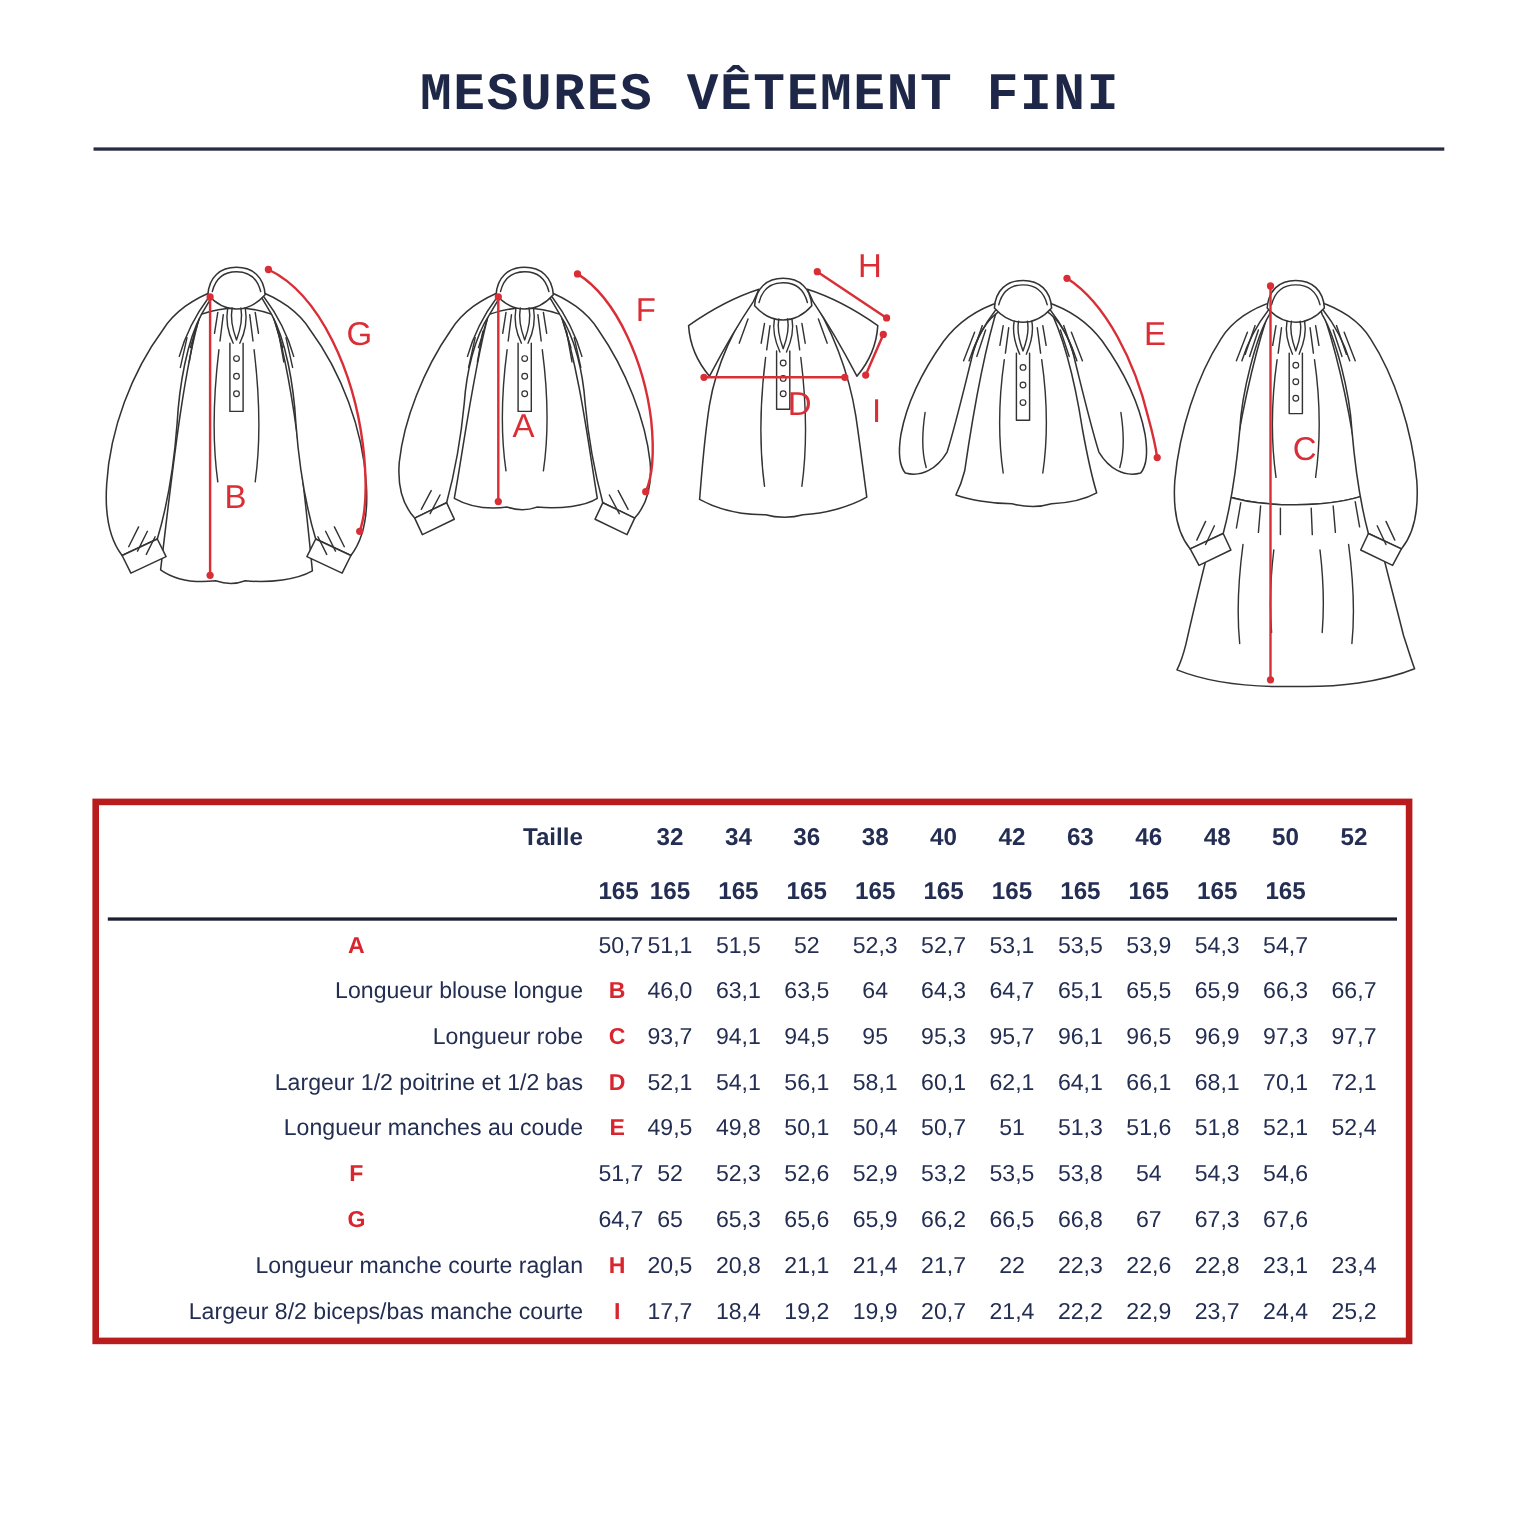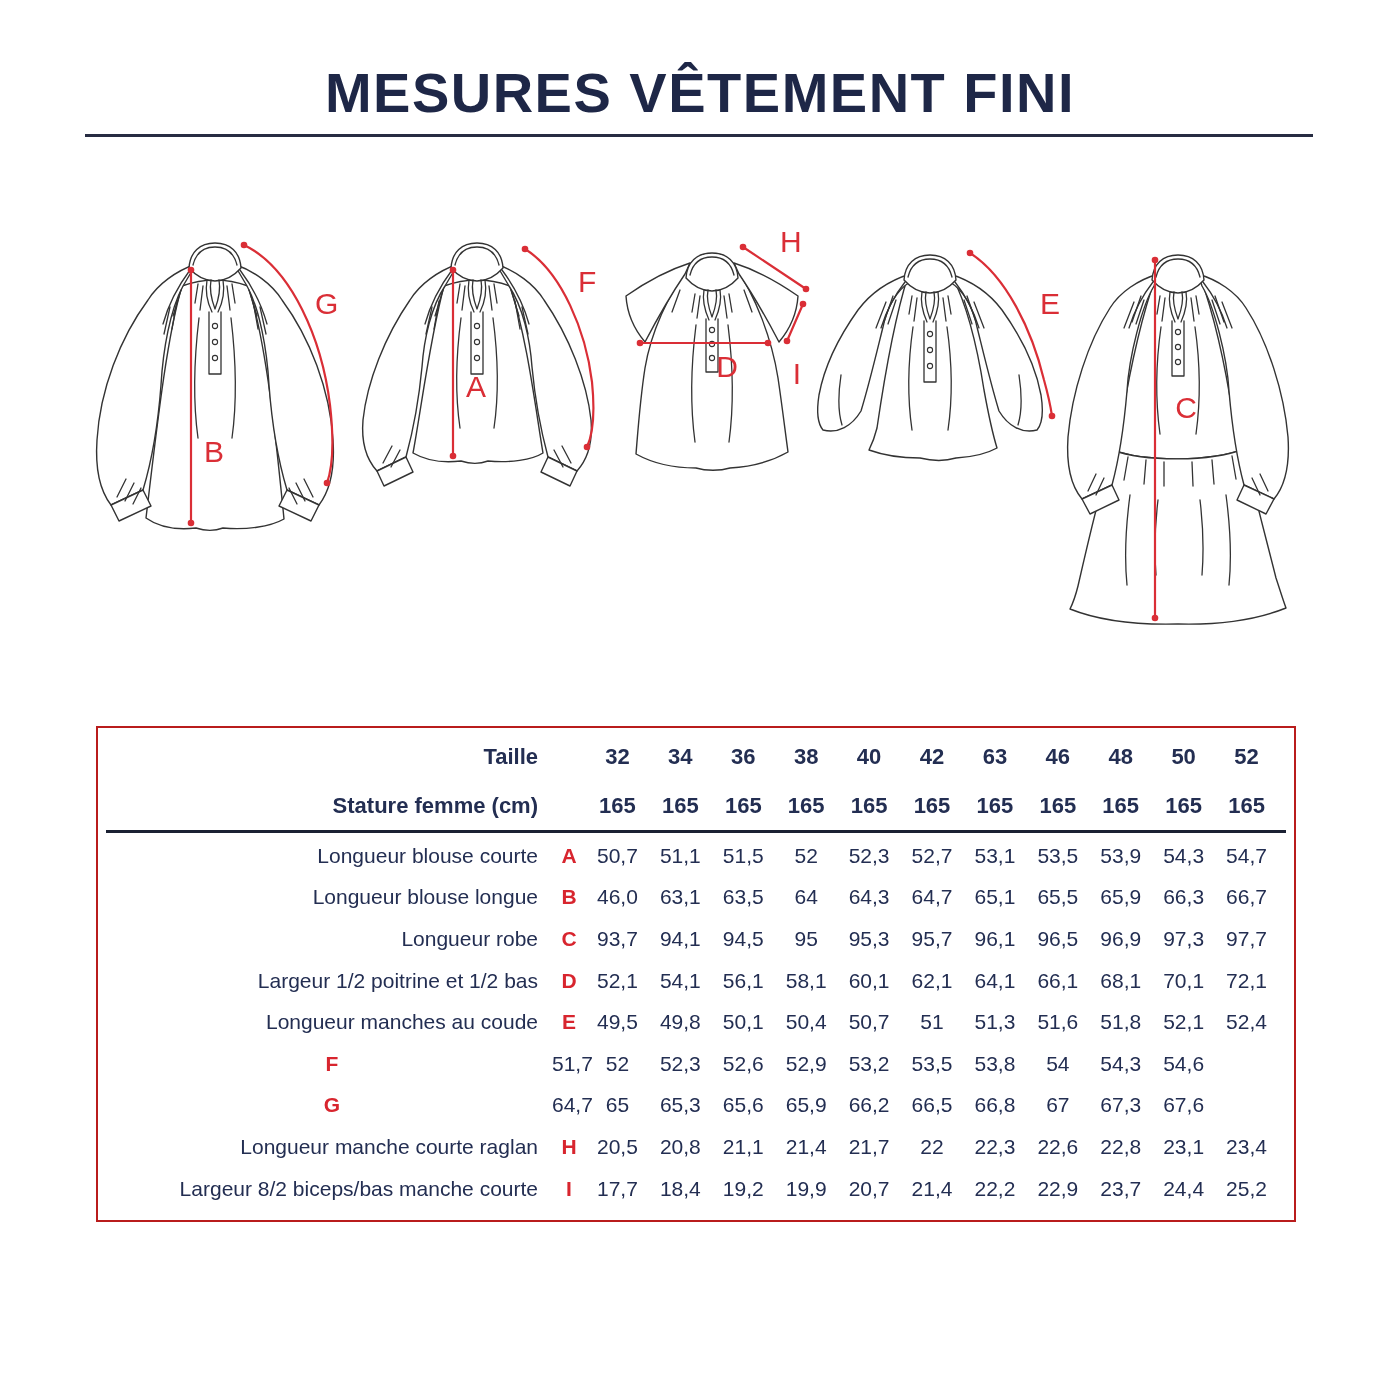--- a/index.html
+++ b/index.html
@@ -1,32 +1,32 @@
 <!DOCTYPE html>
 <html><head>
 <meta charset="utf-8">
 <style>
   html,body{margin:0;padding:0;background:#ffffff;width:1400px;height:1400px;overflow:hidden;
     font-family:"Liberation Sans",sans-serif;}
   .page{position:absolute;inset:0;background:#fff;}
   .title{position:absolute;top:60px;left:0;width:100%;margin:0;text-align:center;
-    font-family:Liberation Sans, sans-serif;font-weight:700;font-size:56px;letter-spacing:1.5px;
+    font-family:Liberation Mono, monospace;font-weight:700;font-size:48px;letter-spacing:1.5px;
     color:#1e2747;}
   .title-rule{position:absolute;top:134px;left:85px;width:1228px;height:3px;background:#272c42;}
   .diagrams{position:absolute;top:190px;left:0;}
   
   .fillp{fill:#ffffff;stroke:#333333;stroke-width:1.4;stroke-linejoin:round;}
   .ln{fill:none;stroke:#333333;stroke-width:1.3;stroke-linecap:round;stroke-linejoin:round;}
   .btn{fill:#ffffff;stroke:#333333;stroke-width:1.1;}
   .red{fill:none;stroke:#da2e36;stroke-width:2.2;stroke-linecap:round;}
   .rdot{fill:#da2e36;stroke:none;}
   .mletter{font-family:"Liberation Sans",sans-serif;font-size:30px;fill:#da2e36;}
   
-  .table-box{position:absolute;left:96px;top:726px;width:1200px;height:496px;
-    border:2px solid #b91c1c;box-sizing:border-box;background:#fff;padding:3px 16px 0 14px;}
+  .table-box{position:absolute;left:84px;top:726px;width:1200px;height:496px;
+    border:6px solid #b91c1c;box-sizing:border-box;background:#fff;padding:3px 16px 0 14px;}
   .trow{display:grid;grid-template-columns:440px 34px repeat(11,1fr);align-items:center;}
   .trow.h1{height:52px;}
   .trow.h2{height:45px;}
   .trow.data{height:41.6px;}
   .sep{height:3px;background:#1b2133;margin:2px -8px 2px -6px;}
   .cell{text-align:center;font-size:21px;color:#232e52;white-space:nowrap;}
   .cell.head{font-weight:700;font-size:22px;}
   .lbl{text-align:right;padding-right:14px;font-size:21px;color:#232e52;white-space:nowrap;}
   .lbl.head{font-weight:700;font-size:22px;}
   .letter{font-weight:700;color:#d8252e;text-align:center;font-size:21px;}
@@ -202,38 +202,36 @@
         <div class="cell head">38</div>
         <div class="cell head">40</div>
         <div class="cell head">42</div>
         <div class="cell head">63</div>
         <div class="cell head">46</div>
         <div class="cell head">48</div>
         <div class="cell head">50</div>
         <div class="cell head">52</div>
       </div>
     <div class="trow h2" id="stature-row">
-      <div class="lbl head">Stature femme (cm)</div>
       <div class="letter"></div>
     <div class="cell head">165</div>
         <div class="cell head">165</div>
         <div class="cell head">165</div>
         <div class="cell head">165</div>
         <div class="cell head">165</div>
         <div class="cell head">165</div>
         <div class="cell head">165</div>
         <div class="cell head">165</div>
         <div class="cell head">165</div>
         <div class="cell head">165</div>
         <div class="cell head">165</div>
       </div>
     <div class="sep"></div>
     <div id="table-rows">
         <div class="trow data">
-          <div class="lbl">Longueur blouse courte</div>
           <div class="letter">A</div>
           <div class="cell">50,7</div>
           <div class="cell">51,1</div>
           <div class="cell">51,5</div>
           <div class="cell">52</div>
           <div class="cell">52,3</div>
           <div class="cell">52,7</div>
           <div class="cell">53,1</div>
           <div class="cell">53,5</div>
           <div class="cell">53,9</div>

